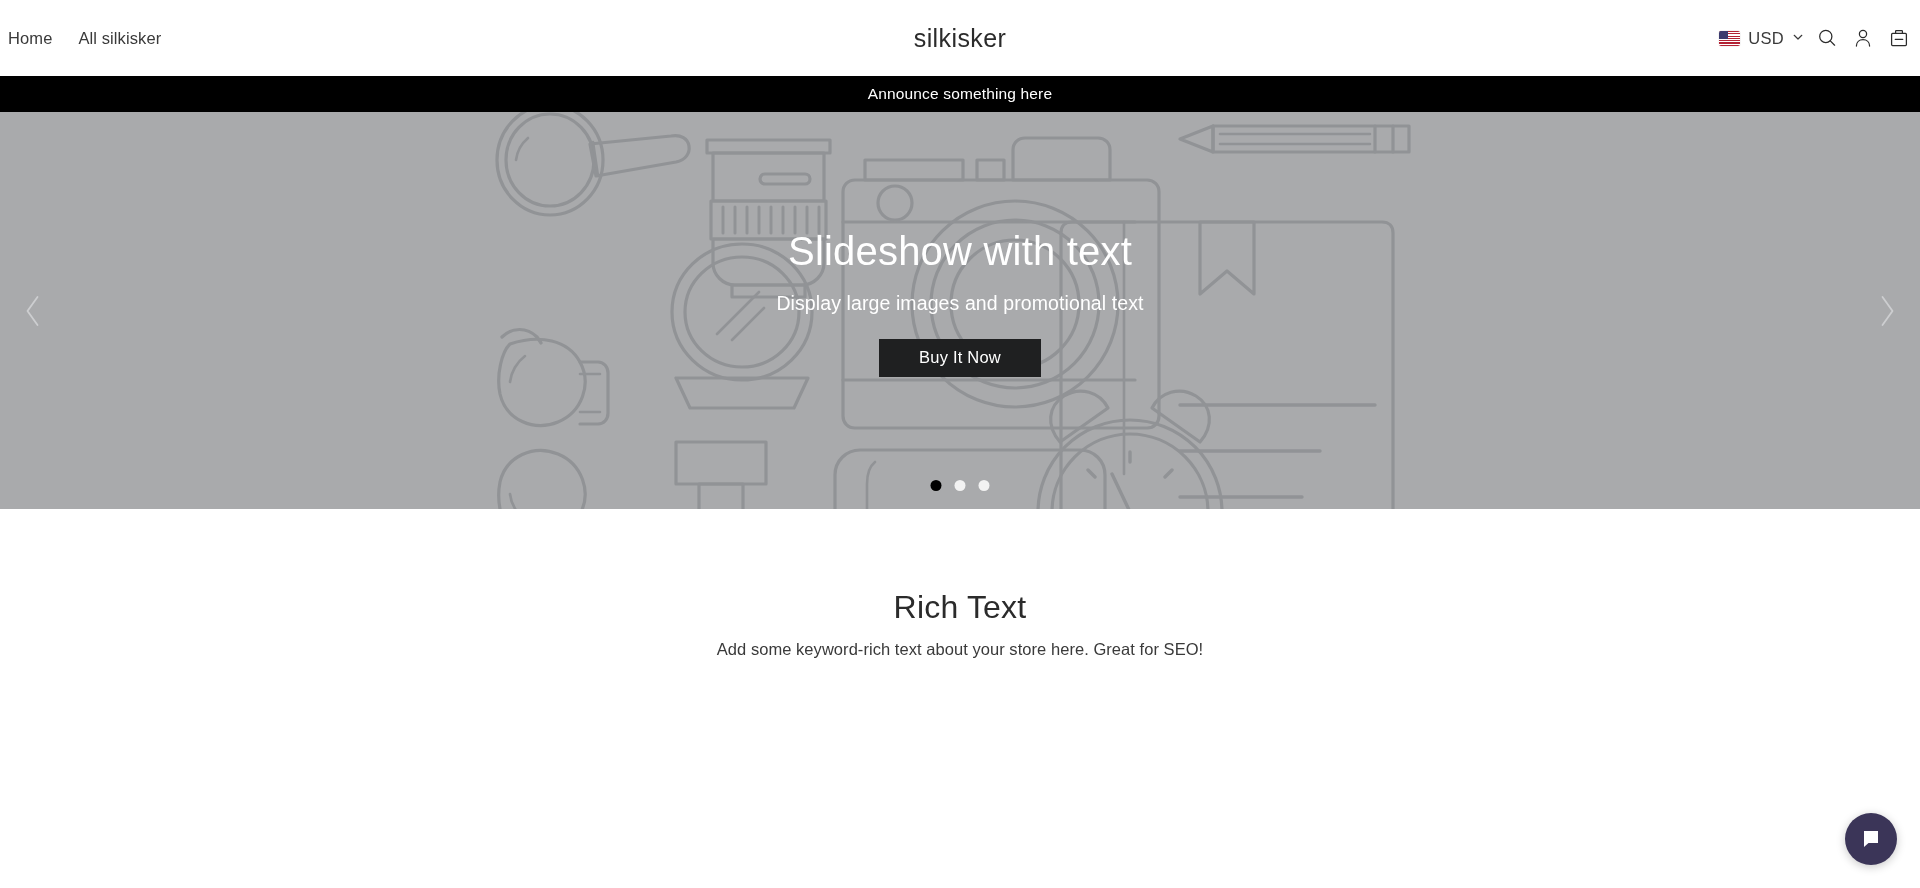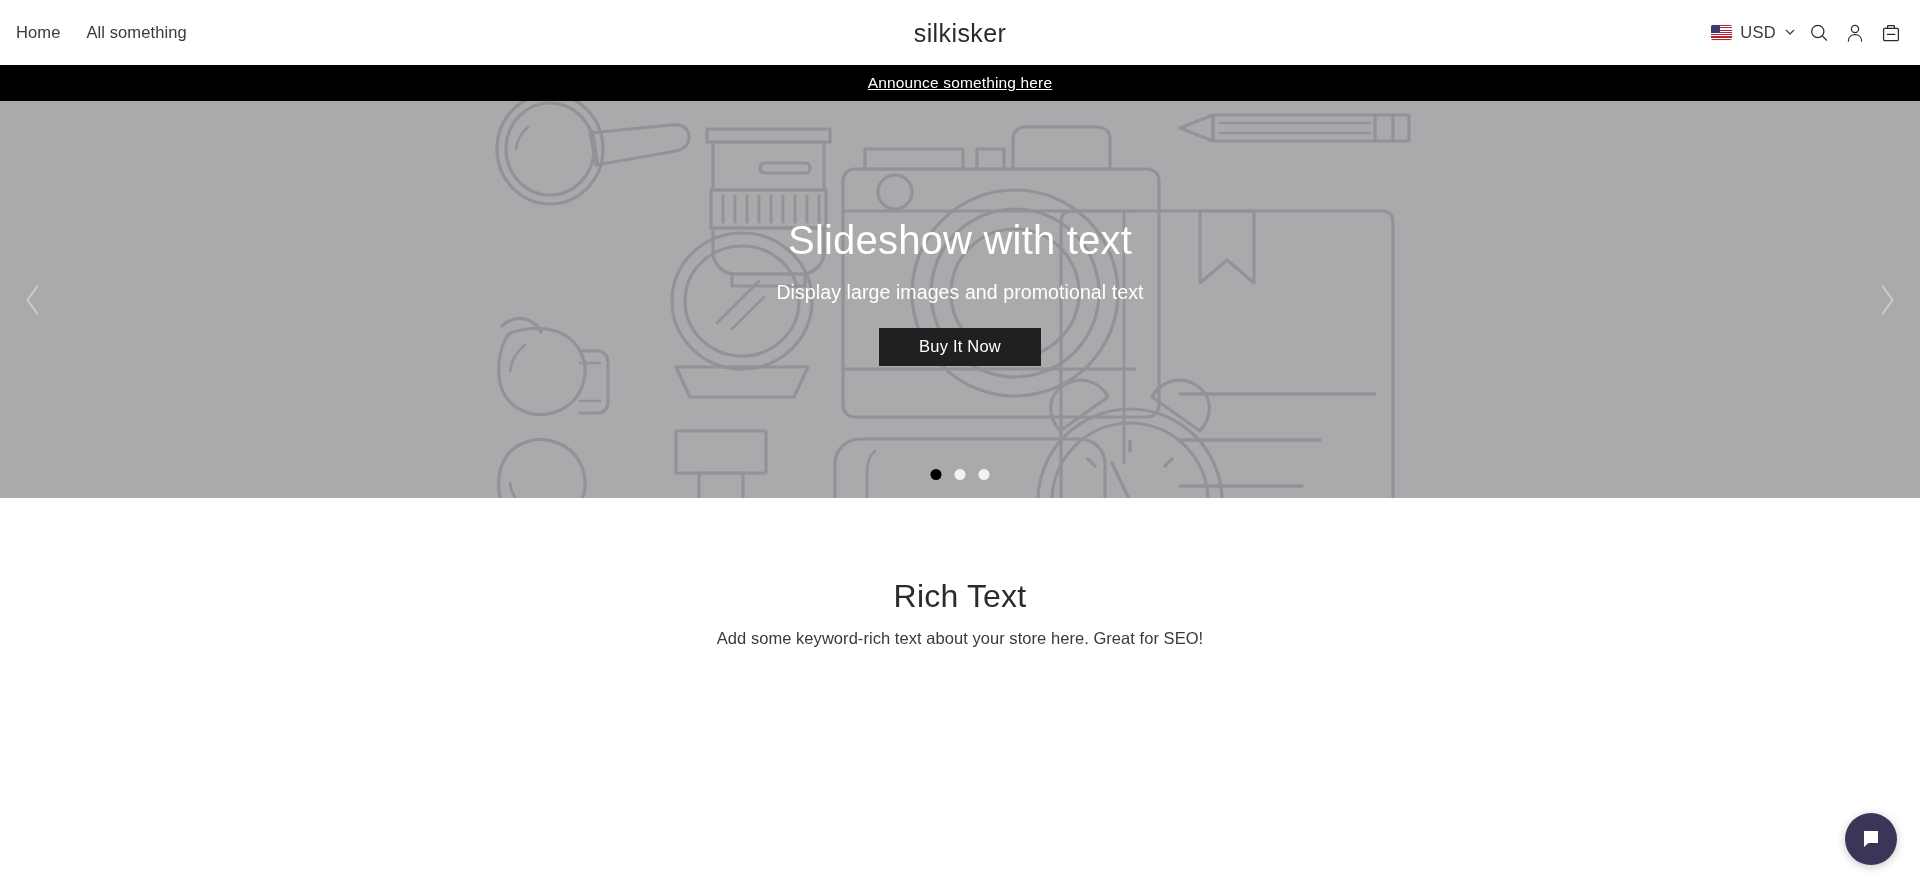--- a/index.html
+++ b/index.html
@@ -7,27 +7,27 @@
     width: 1920px;
     height: 888px;
     overflow: hidden;
     background: #ffffff;
     font-family: "Liberation Sans", sans-serif;
     -webkit-font-smoothing: antialiased;
   }
 
   
   .header {
-    height: 65px;
+    height: 76px;
     width: 100%;
     background: #ffffff;
     display: flex;
     align-items: center;
     position: relative;
-    padding: 0 16px;
+    padding: 0 8px;
   }
   .nav-left {
     display: flex;
     align-items: center;
     gap: 26px;
   }
   .nav-link {
     font-size: 16.5px;
     color: #3a3a3a;
     letter-spacing: 0.1px;
@@ -98,21 +98,20 @@
   
   .announcement {
     height: 36px;
     background: #000000;
     color: #ffffff;
     display: flex;
     align-items: center;
     justify-content: center;
     font-size: 15.5px;
     letter-spacing: 0.15px;
-    text-decoration: underline;
   }
 
   
   .slideshow {
     position: relative;
     height: 397px;
     width: 100%;
     background: #a9aaac;
     overflow: hidden;
   }
@@ -239,21 +238,21 @@
     box-shadow: 0 2px 10px rgba(0,0,0,0.22);
     z-index: 40;
   }
 </style>
 </head>
 <body>
 
 <header class="header">
   <nav class="nav-left">
     <a class="nav-link">Home</a>
-    <a class="nav-link">All something</a>
+    <a class="nav-link">All silkisker</a>
   </nav>
 
   <div class="logo">silkisker</div>
 
   <div class="nav-right">
     <div class="currency-selector">
       <span class="flag">
         <span class="stripes"></span>
           <span class="canton"></span>
       </span>

